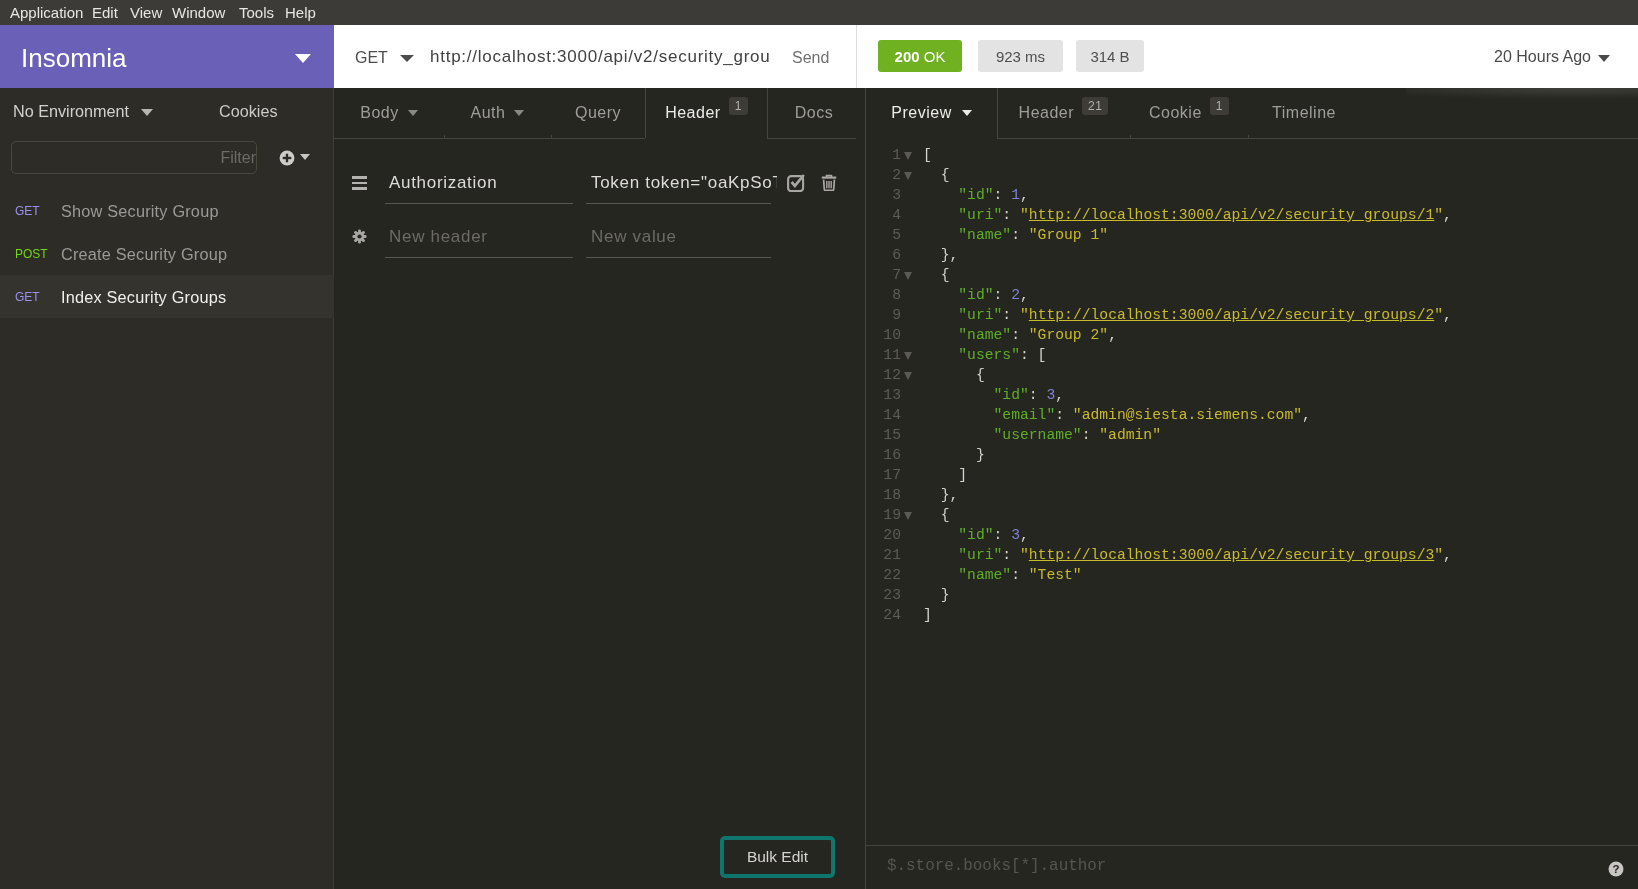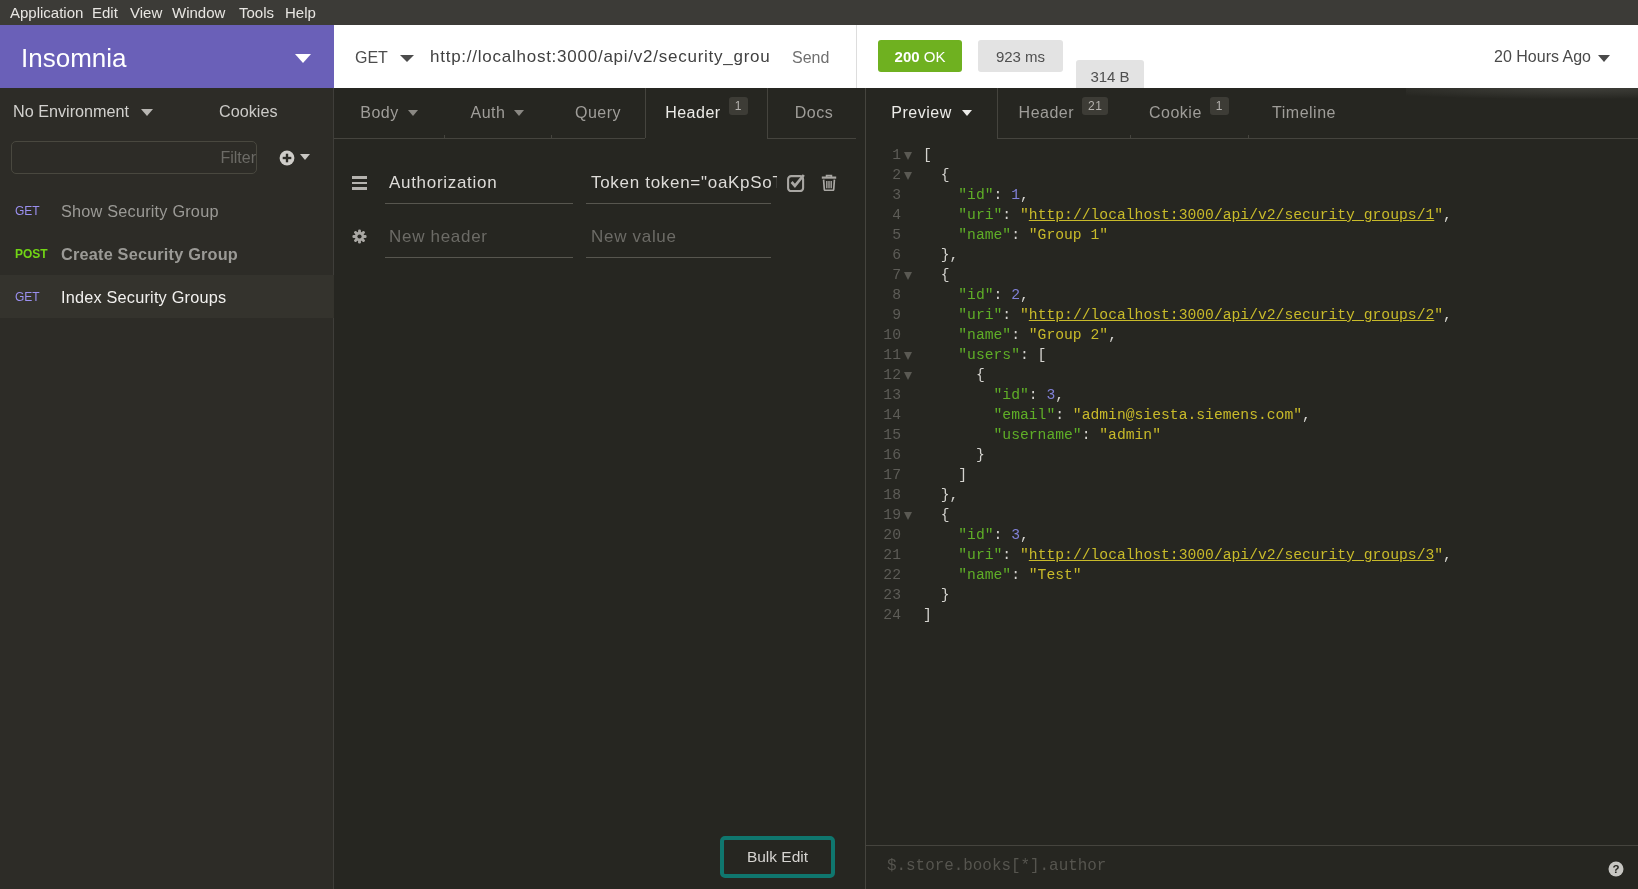--- a/index.html
+++ b/index.html
@@ -19,21 +19,21 @@
   #respmeta { left:856px; top:25px; width:782px; height:63px; background:#fff; border-left:1px solid #ddd;padding-left:33px; }
 
   .caret { width:0; height:0; border-left:6px solid transparent; border-right:6px solid transparent;
            border-top:7px solid #fff; }
 
   
   .badge { position:absolute; top:15px; height:32px; border-radius:3px; font-size:15px;
            display:flex; align-items:center; justify-content:center; }
   #b200 { left:21px; width:84px; background:#6fb120; color:#fff; }
   #bms  { left:121px; width:85px; background:#e3e3e3; color:#4f4f4f; }
-  #bb   { left:219px; width:68px; background:#e3e3e3; color:#4f4f4f;margin-top:20px; }
+  #bb   { left:219px; width:68px; background:#e3e3e3; color:#4f4f4f; }
 
   
   #sidebar { left:0; top:88px; width:334px; height:801px; background:#2d2c27; border-right:1px solid #3f3e3a;text-align:right; }
   #middle  { left:334px; top:88px; width:522px; height:801px; background:#262621; }
   #right   { left:856px; top:88px; width:782px; height:801px; background:#262621; border-left:1px solid #45443e;margin-left:9px; }
 
   
   .tabtxt { position:absolute; top:0; height:50px; display:flex; align-items:center; justify-content:center;
             font-size:16px; letter-spacing:0.5px; color:#9f9d99; }
   .tabtxt.active { color:#ecebe8; }
@@ -130,21 +130,21 @@
     <circle cx="9.5" cy="9.5" r="8.8" fill="#cfcdc9"></circle>
     <rect x="4.4" y="8.1" width="10.2" height="2.8" fill="#2d2c27"></rect>
     <rect x="8.1" y="4.4" width="2.8" height="10.2" fill="#2d2c27"></rect>
   </svg>
   <div class="caret abs" style="left:300px; top:66px; border-top-color:#c9c7c3; border-left-width:5.5px; border-right-width:5.5px; border-top-width:6.5px;"></div>
 
   <div class="req" style="top:101px;">
       <span class="m get">GET</span>
       <span class="t">Show Security Group</span>
     </div>
-  <div class="req" style="top:144px;font-weight:bold;">
+  <div class="req" style="top:144px;">
       <span class="m post">POST</span>
       <span class="t">Create Security Group</span>
     </div>
   <div class="req sel" style="top:187px;">
       <span class="m get">GET</span>
       <span class="t">Index Security Groups</span>
     </div>
 </div>
 
 <div id="middle" class="abs">

